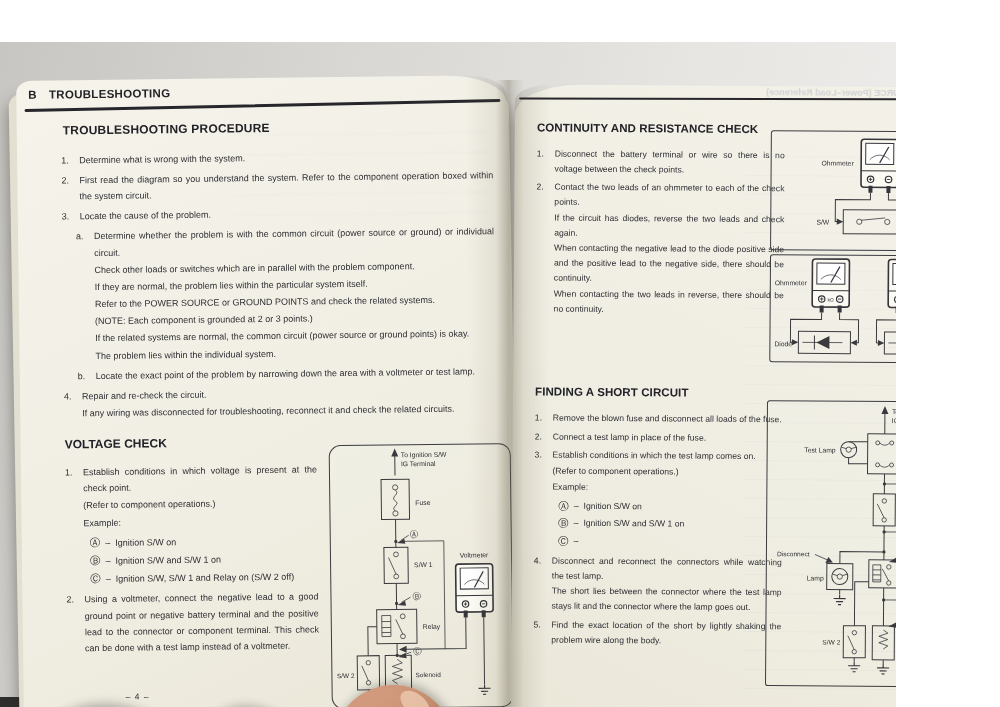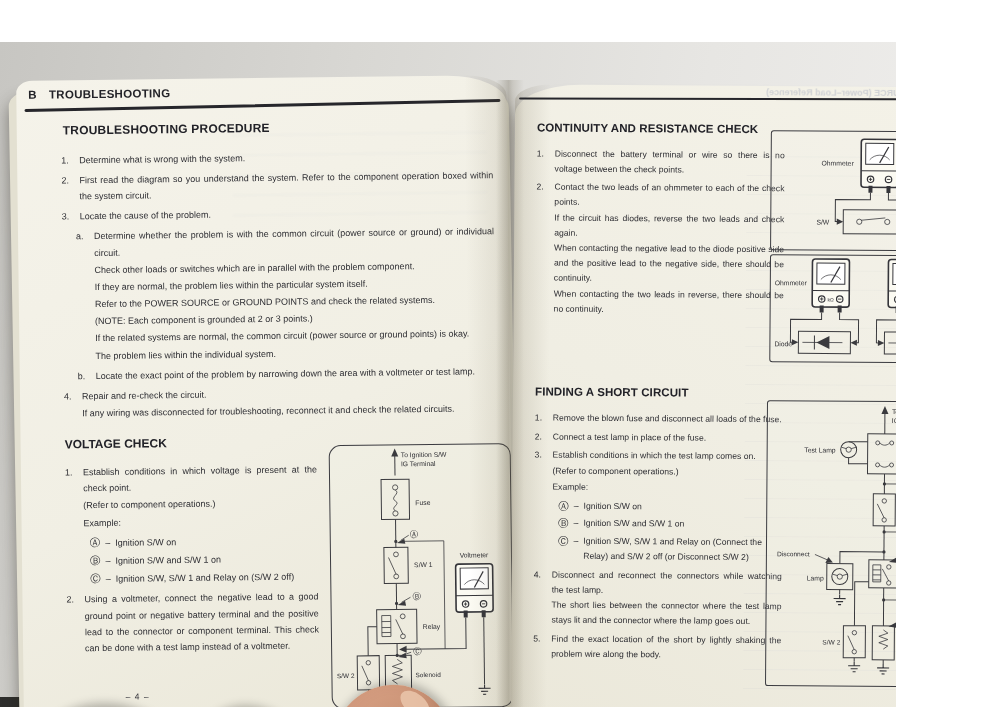--- a/index.html
+++ b/index.html
@@ -335,21 +335,20 @@
         <span class="ext">Ignition S/W on</span>
       </div>
       <div class="ex">
         <span class="mark">Ⓑ</span>
         <span>–</span>
         <span class="ext">Ignition S/W and S/W 1 on</span>
       </div>
       <div class="ex">
         <span class="mark">Ⓒ</span>
         <span>–</span>
-        <span class="ext">Ignition S/W, S/W 1 and Relay on (Connect the Relay) and S/W 2 off (or Disconnect S/W 2)</span>
       </div>
       <div class="step" style="margin-top:4px">
         <span class="n">4.</span>
         <div class="t">
           <p>Disconnect and reconnect the connectors while watching the test lamp.</p>
           <p>The short lies between the connector where the test lamp stays lit and the connector where the lamp goes out.</p>
         </div>
       </div>
       <div class="step">
         <span class="n">5.</span>

